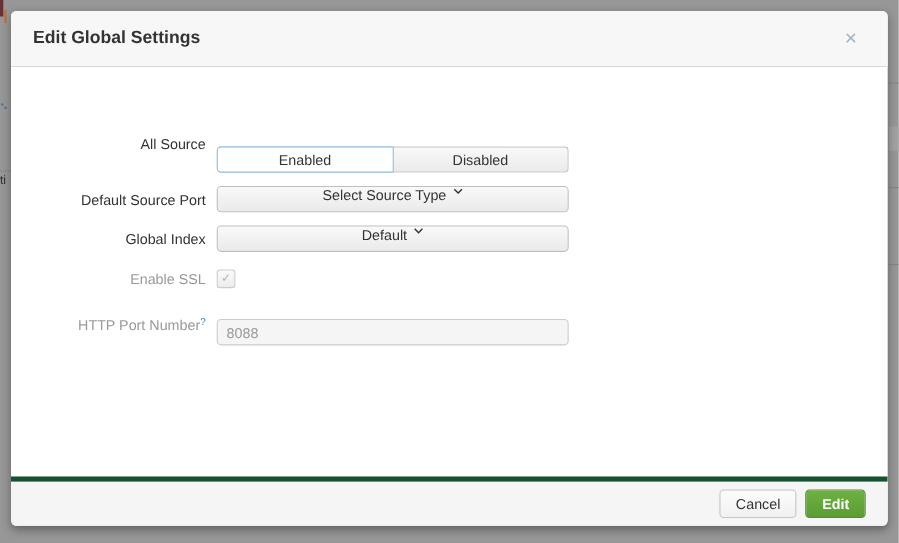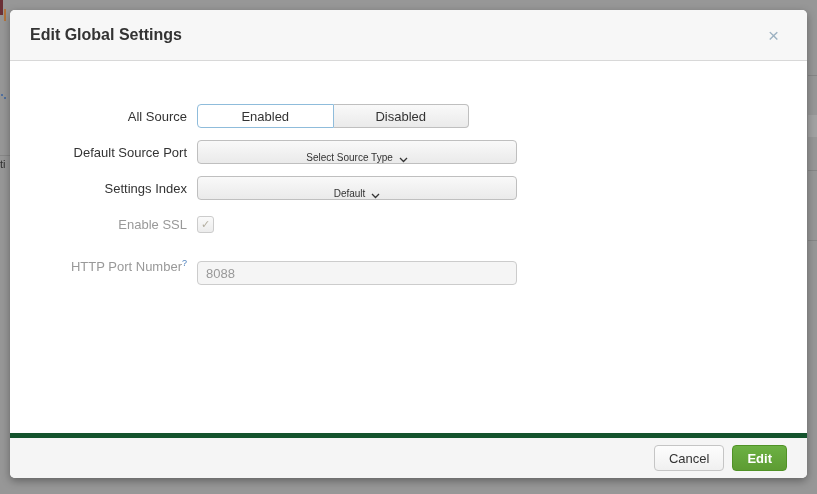--- a/index.html
+++ b/index.html
@@ -52,41 +52,41 @@
   
   .form-row { display: flex; align-items: center; min-height: 24px; margin-bottom: 12px; }
   .row-label {
     width: 187px; text-align: right; padding-right: 10px;
     font-size: 13px; color: #333;
   }
   .row-label.dim { color: #999; }
   .row-label sup { color: #4f81bd; font-size: 9px; }
   .row-control { width: 320px; }
 
-  .btn-group { display: flex; width: 272px; height: 24px; }
+  .btn-group { display: flex; width: 320px; height: 24px; margin-top: 29px; }
   .seg {
     flex: 1; display: flex; align-items: center; justify-content: center;
     font-size: 13px; color: #333; cursor: pointer;
     background: linear-gradient(#f9f9f9, #eaeaea);
     border: 1px solid #bfbfbf;
   }
   .seg.first  { border-radius: 4px 0 0 4px; }
   .seg.last   { border-radius: 0 4px 4px 0; border-left: none; }
   .seg.active {
     background: #fff;
     border: 1px solid #8fbcdb;
     border-radius: 4px 0 0 4px;
   }
 
   .dropdown-btn {
     width: 100%; height: 24px;
-    display: flex; align-items: flex-end; justify-content: center; gap: 6px;
+    display: flex; align-items: flex-start; justify-content: center; gap: 6px;
     background: linear-gradient(#f9f9f9, #eaeaea);
     border: 1px solid #bfbfbf; border-radius: 4px;
-    font-size: 10px; color: #333; cursor: pointer;
+    font-size: 13px; color: #333; cursor: pointer;
   }
   .chevron { display: inline-flex; margin-top: 1px; }
 
   .checkbox {
     width: 17px; height: 17px;
     border: 1px solid #ccc; border-radius: 3px;
     background: linear-gradient(#fafafa, #ececec);
     display: flex; align-items: center; justify-content: center;
     color: #b3ae9f; font-size: 11px; line-height: 1;
   }
@@ -165,21 +165,21 @@
           <span class="chevron">
             <svg width="9" height="6" viewBox="0 0 9 6">
                 <path d="M1 1 L4.5 4.5 L8 1" fill="none" stroke="#333" stroke-width="1.3"></path>
               </svg>
           </span>
         </div>
       </div>
     </div>
 
     <div class="form-row">
-      <div class="row-label">Settings Index</div>
+      <div class="row-label">Global Index</div>
       <div class="row-control">
         <div class="dropdown-btn">
           <span>Default</span>
           <span class="chevron">
             <svg width="9" height="6" viewBox="0 0 9 6">
                 <path d="M1 1 L4.5 4.5 L8 1" fill="none" stroke="#333" stroke-width="1.3"></path>
               </svg>
           </span>
         </div>
       </div>

